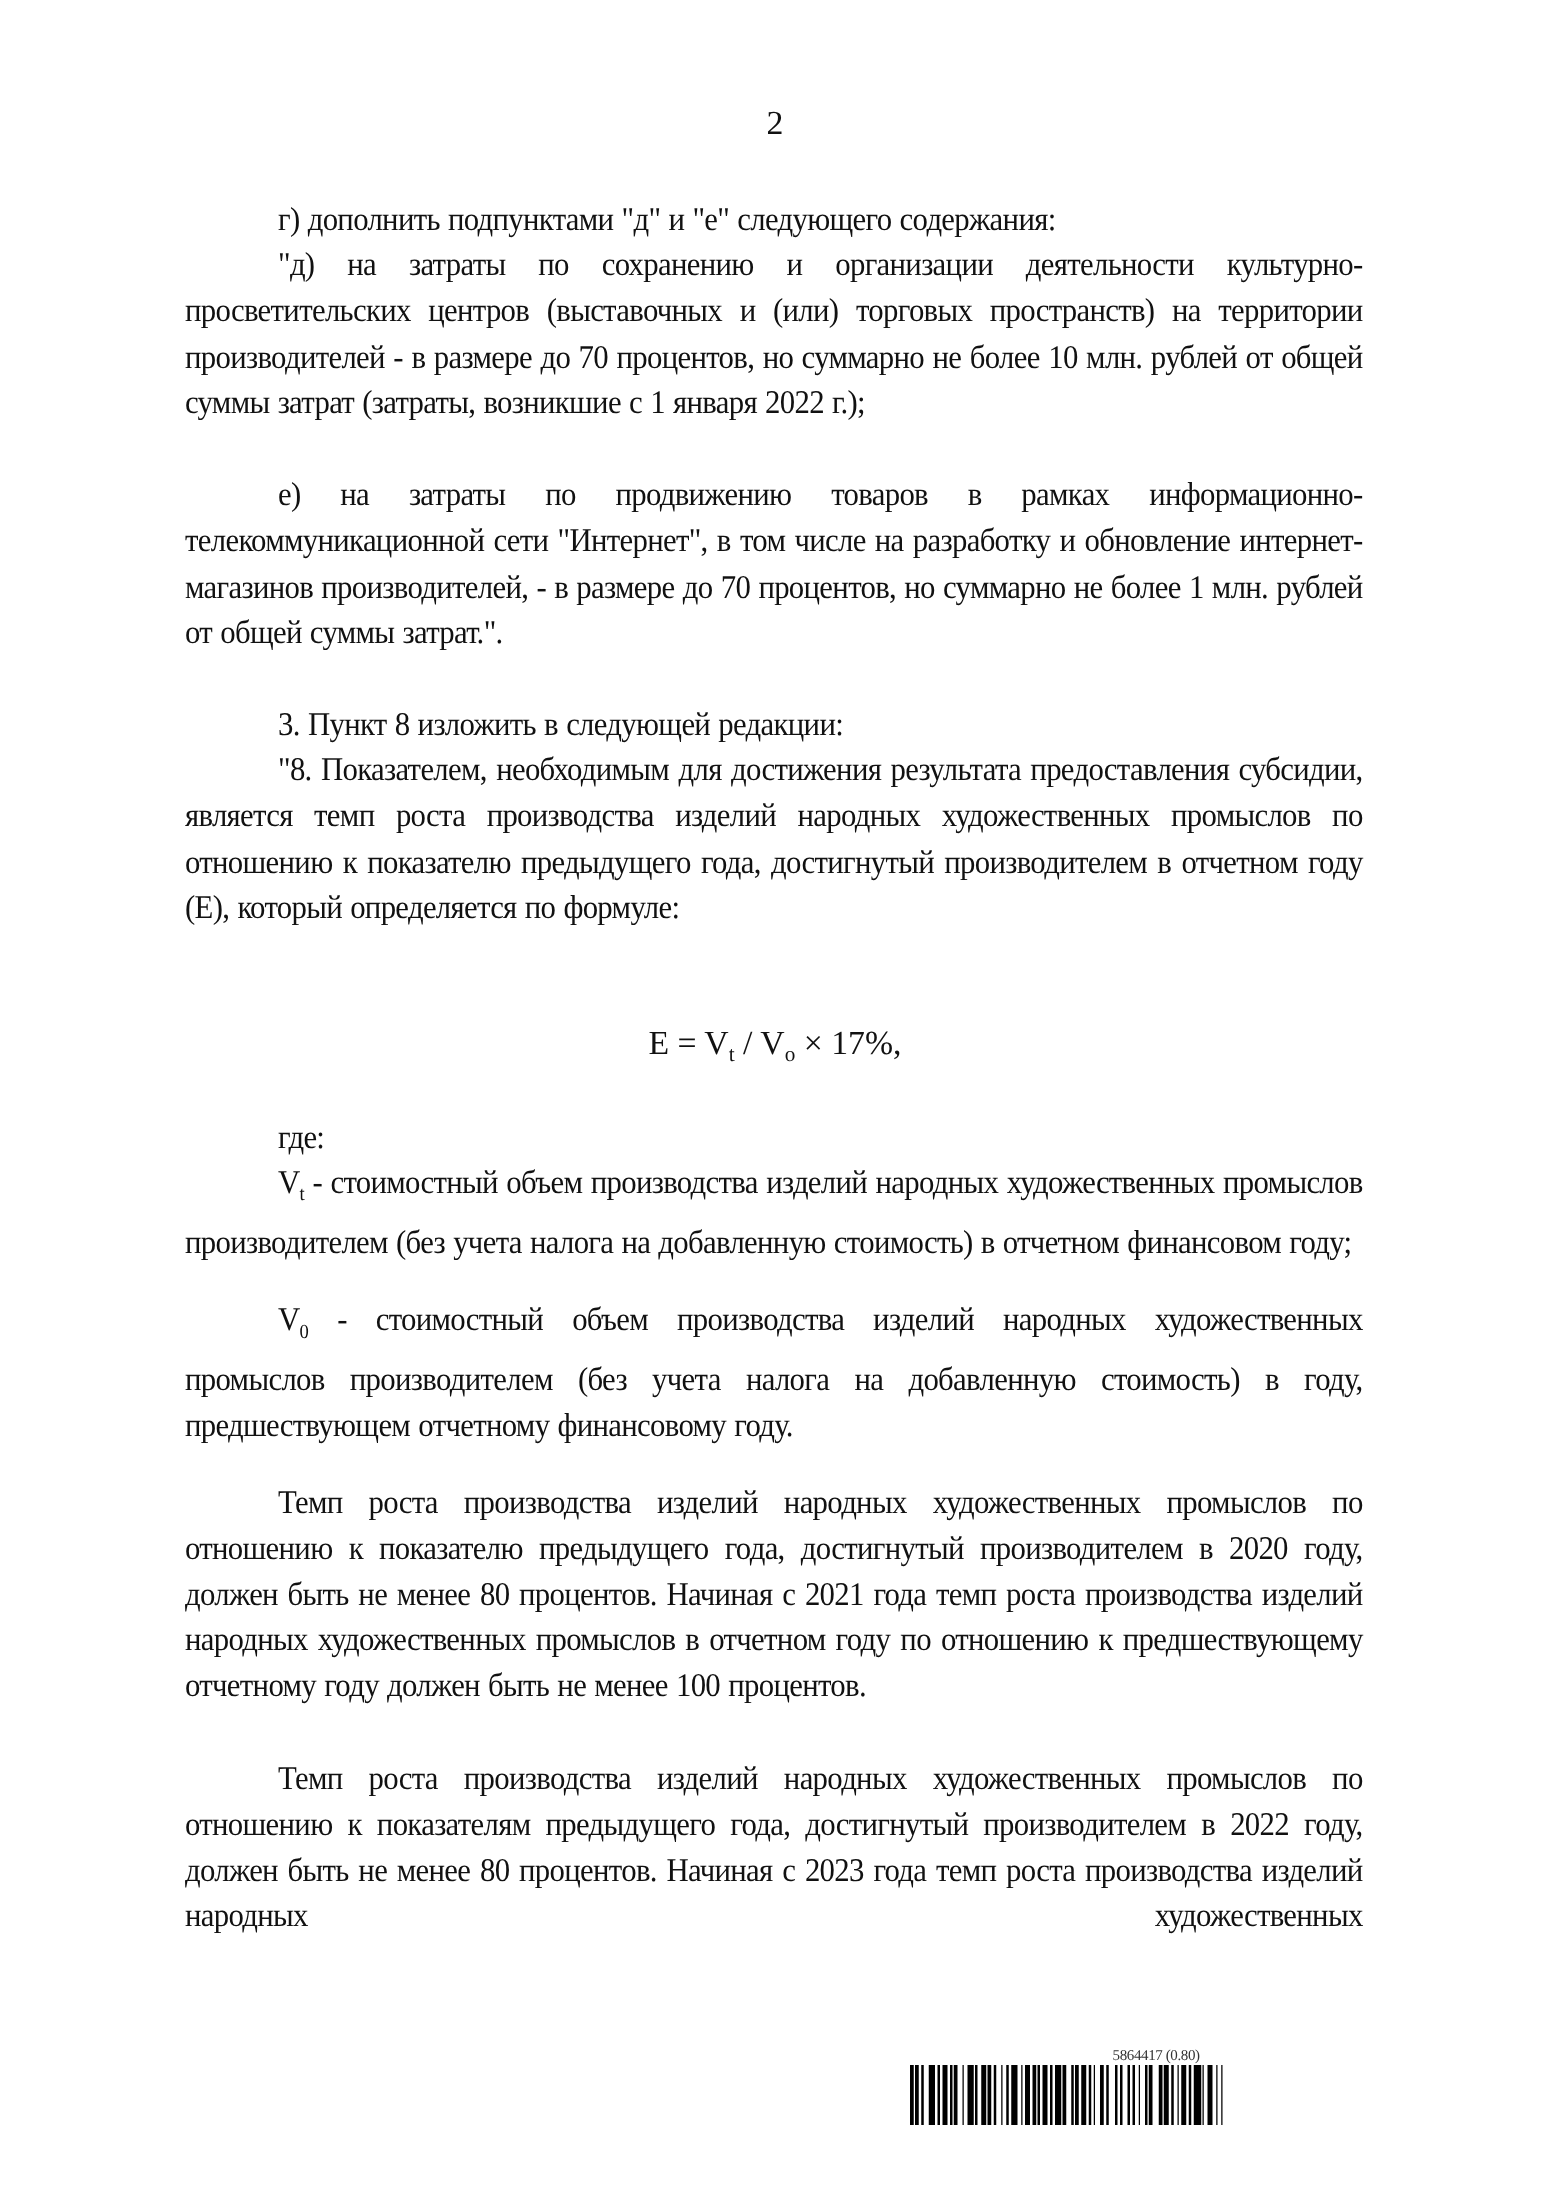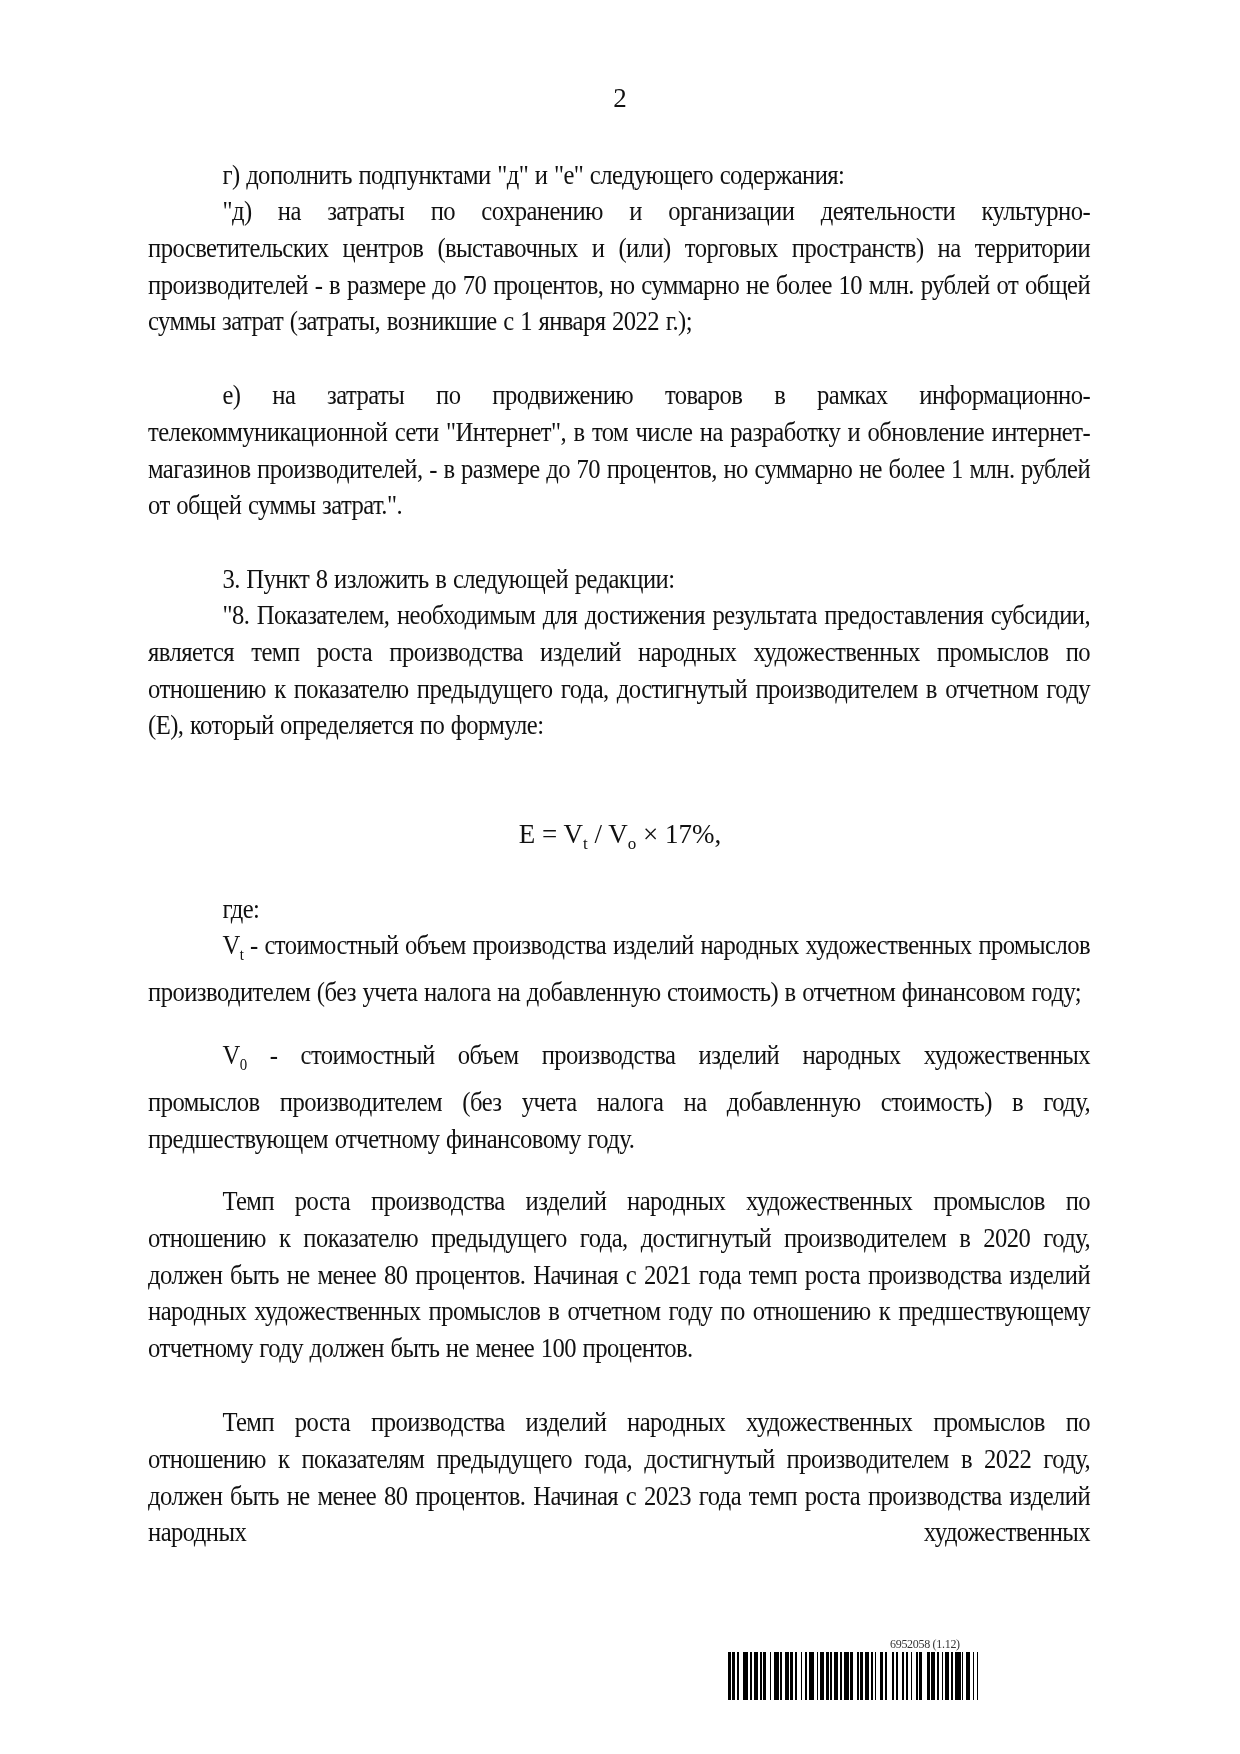--- a/index.html
+++ b/index.html
@@ -46,21 +46,21 @@
 </div>
 
 <div class="para indent wide" style="top:1037px;">
   <span>V</span><sub style="font-size:16px;">0</sub><span> - стоимостный объем производства изделий народных художественных промыслов производителем (без учета налога на добавленную стоимость) в году, предшествующем отчетному финансовому году.</span>
 </div>
 
 <div class="para indent wide" style="top:1183px;">Темп роста производства изделий народных художественных промыслов по отношению к показателю предыдущего года, достигнутый производителем в 2020 году, должен быть не менее 80 процентов. Начиная с 2021 года темп роста производства изделий народных художественных промыслов в отчетном году по отношению к предшествующему отчетному году должен быть не менее 100 процентов.</div>
 
 <div class="para indent wide" style="top:1404px; text-align-last: justify;">Темп роста производства изделий народных художественных промыслов по отношению к показателям предыдущего года, достигнутый производителем в 2022 году, должен быть не менее 80 процентов. Начиная с 2023 года темп роста производства изделий народных художественных</div>
 
-<div class="barcode-label">6952058 (1.12)</div>
+<div class="barcode-label">5864417 (0.80)</div>
 <div class="barcode" id="barcode">
     <span style="width: 2.7px;"></span>
     <span style="width: 1.35px; background: transparent;"></span>
     <span style="width: 2.7px;"></span>
     <span style="width: 2.7px; background: transparent;"></span>
     <span style="width: 1.35px;"></span>
     <span style="width: 4.05px; background: transparent;"></span>
     <span style="width: 5.4px;"></span>
     <span style="width: 1.35px; background: transparent;"></span>
     <span style="width: 2.7px;"></span>

